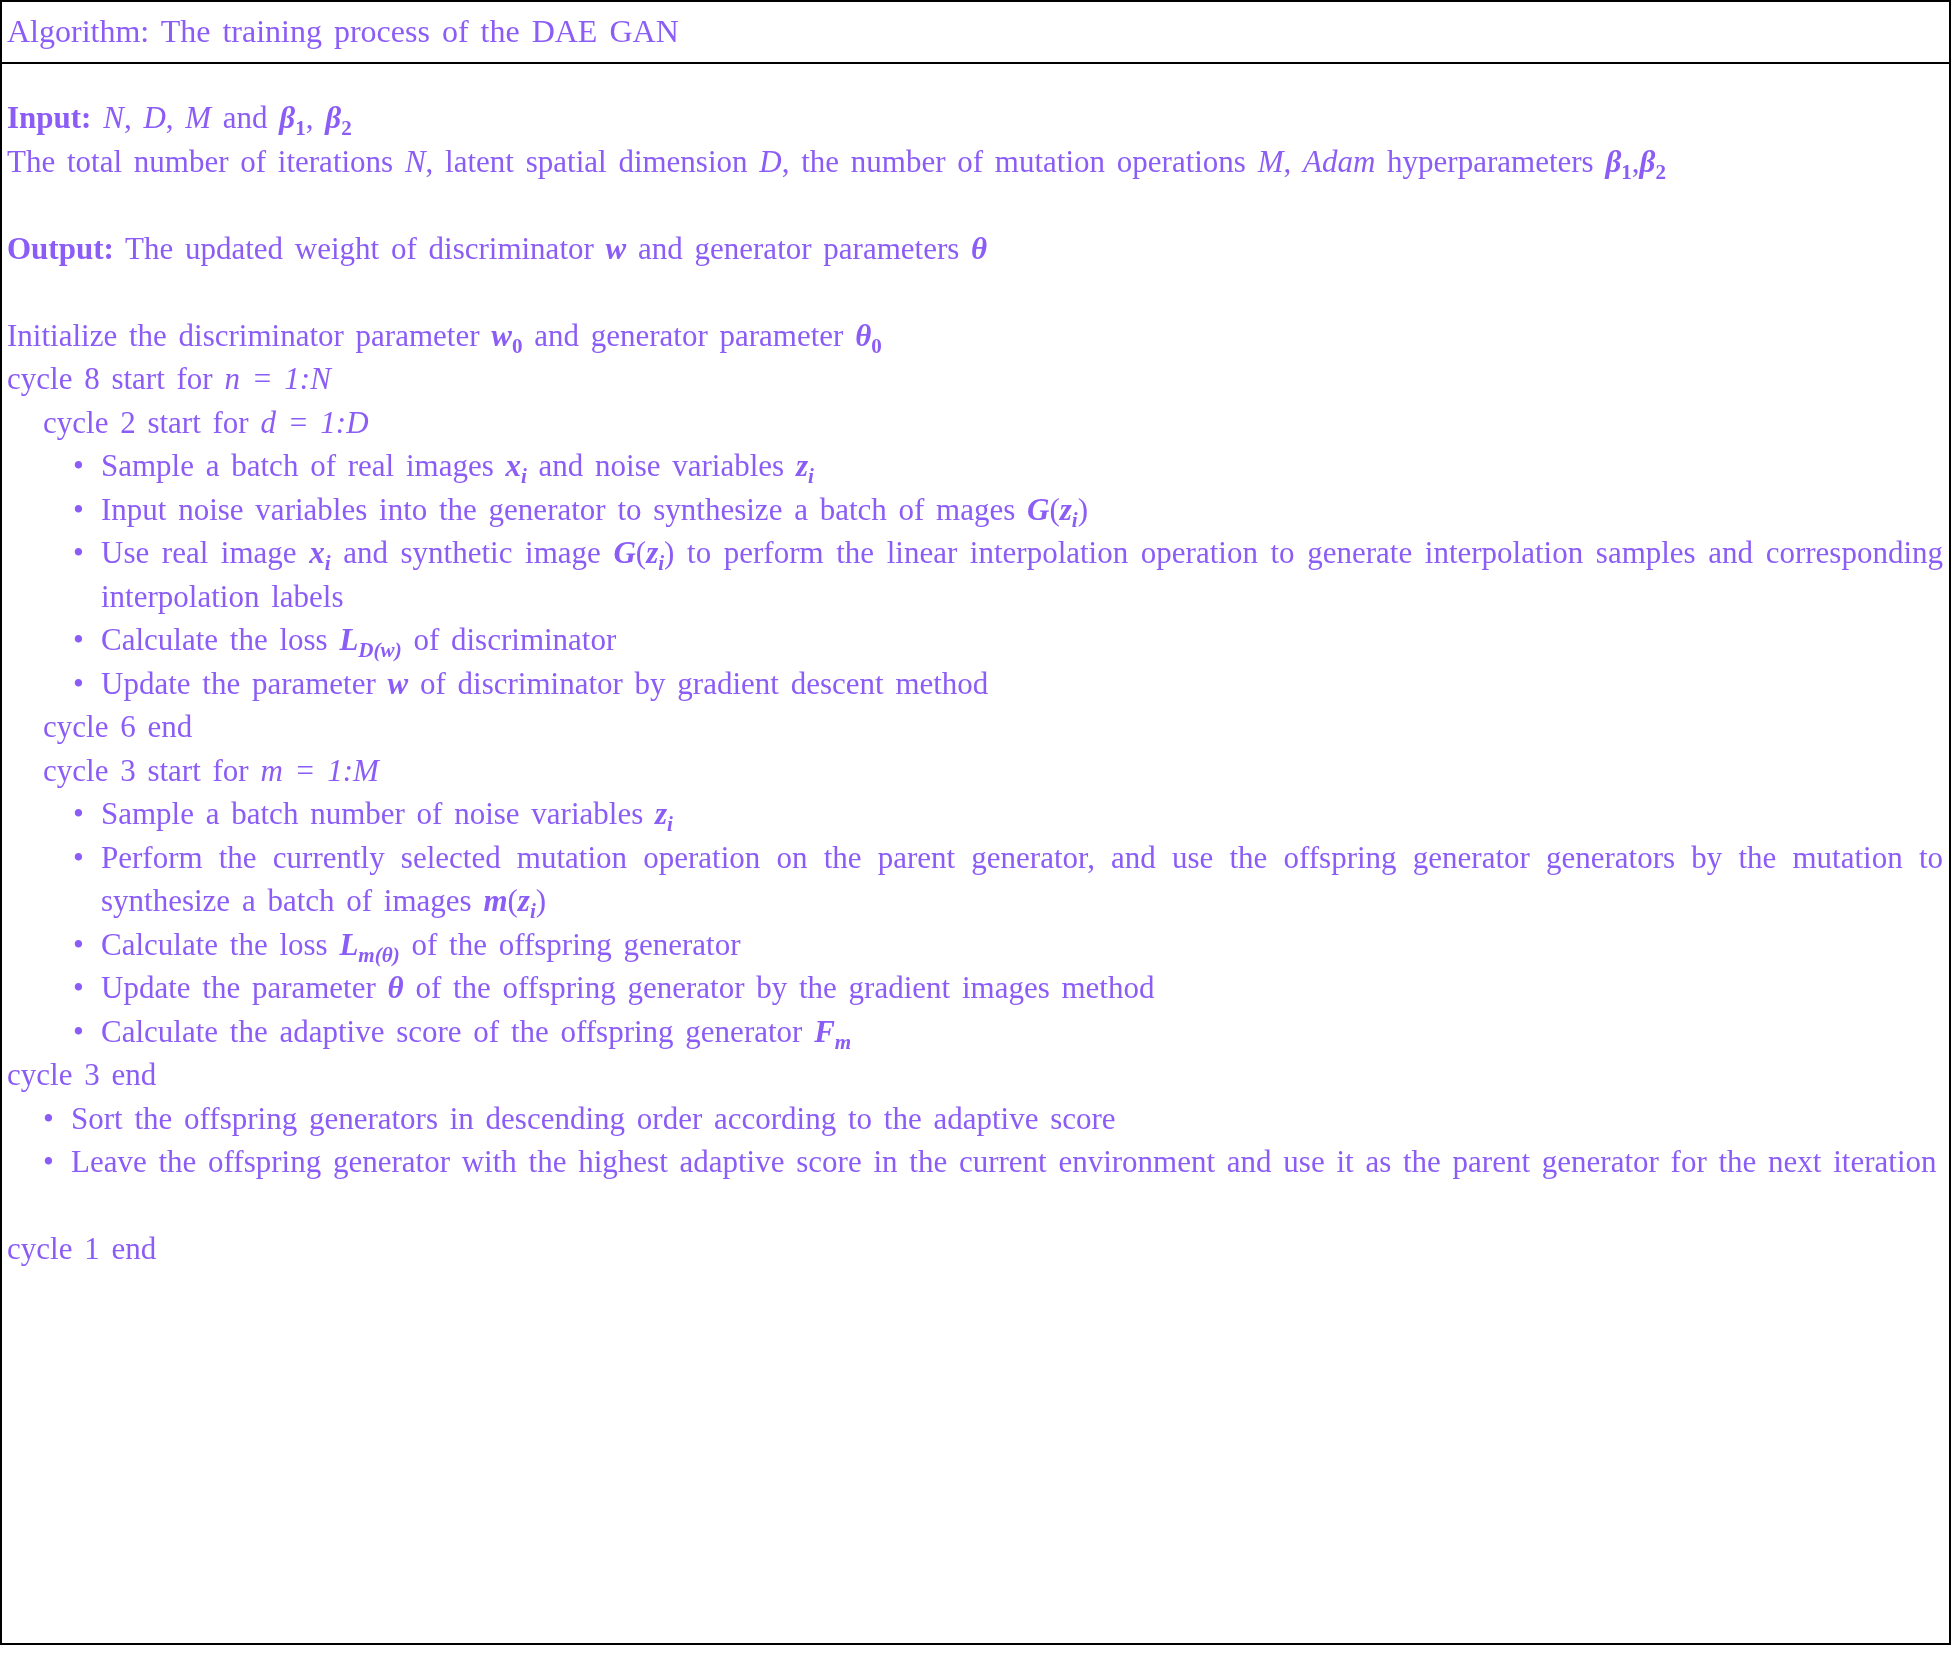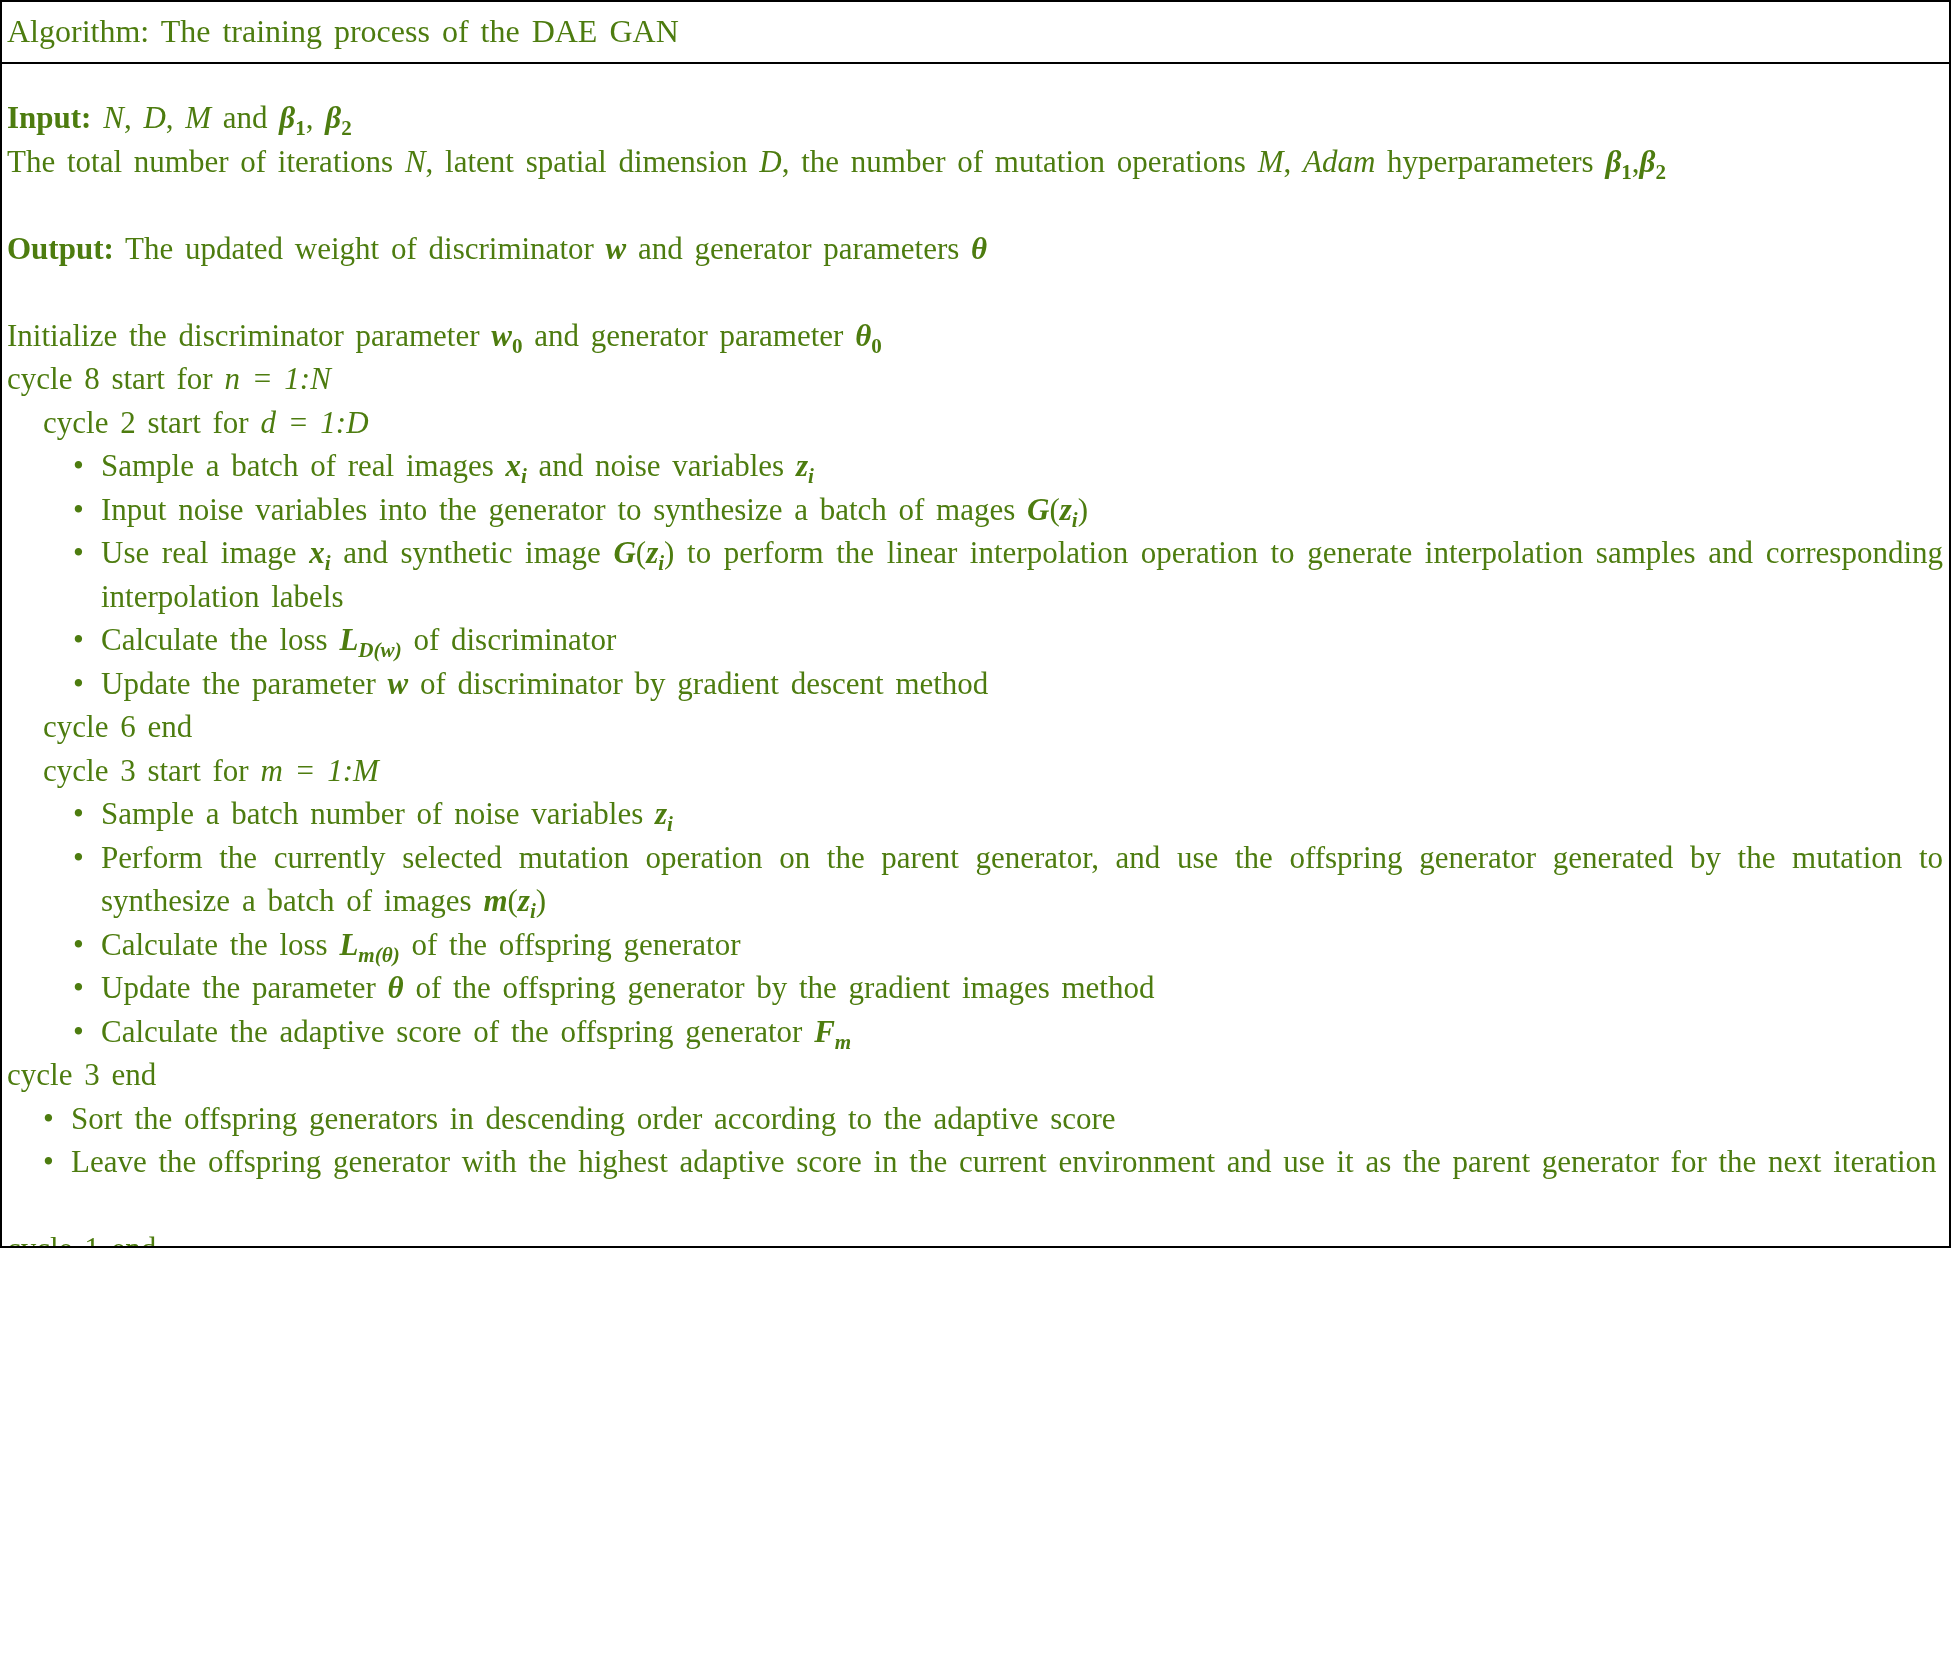--- a/index.html
+++ b/index.html
@@ -1,22 +1,22 @@
 <!DOCTYPE html>
 <html><head>
 <meta charset="utf-8">
 <style>
   * { box-sizing: border-box; }
   html, body { margin: 0; padding: 0; background: #ffffff; }
   .page {
     width: 1951px;
-    height: 1248px;
+    height: 1645px;
     background: #ffffff;
     border: 2px solid #000000;
-    color: #4d7c0f;
+    color: #8b5cf6;
     font-family: "Liberation Serif", "DejaVu Serif", serif;
     overflow: hidden;
   }
   .title-row {
     font-size: 32px;
     line-height: 1.25;
     padding: 9px 6px 11px 5px;
     border-bottom: 2px solid #000000;
     word-spacing: 4px;
   }
@@ -75,21 +75,21 @@
         <span class="text"><span>Update the parameter </span><span class="b i">w</span><span> of discriminator by gradient descent method</span></span>
       </div>
       <div class="line indent-1"><span>cycle 6 end</span></div>
       <div class="line indent-1"><span>cycle 3 start for </span><span class="i">m = 1:M</span></div>
       <div class="line indent-2 bulleted">
         <span class="bullet">•</span>
         <span class="text"><span>Sample a batch number of noise variables </span><span class="b i">z</span><sub class="b i">i</sub></span>
       </div>
       <div class="line indent-2 bulleted">
         <span class="bullet">•</span>
-        <span class="text"><span>Perform the currently selected mutation operation on the parent generator, and use the offspring generator generated by the mutation to synthesize a batch of images </span><span class="b i">m</span><span>(</span><span class="b i">z</span><sub class="b i">i</sub><span>)</span></span>
+        <span class="text"><span>Perform the currently selected mutation operation on the parent generator, and use the offspring generator generators by the mutation to synthesize a batch of images </span><span class="b i">m</span><span>(</span><span class="b i">z</span><sub class="b i">i</sub><span>)</span></span>
       </div>
       <div class="line indent-2 bulleted">
         <span class="bullet">•</span>
         <span class="text"><span>Calculate the loss </span><span class="b i">L</span><sub class="b i">m(θ)</sub><span> of the offspring generator</span></span>
       </div>
       <div class="line indent-2 bulleted">
         <span class="bullet">•</span>
         <span class="text"><span>Update the parameter </span><span class="b i">θ</span><span> of the offspring generator by the gradient images method</span></span>
       </div>
       <div class="line indent-2 bulleted">

